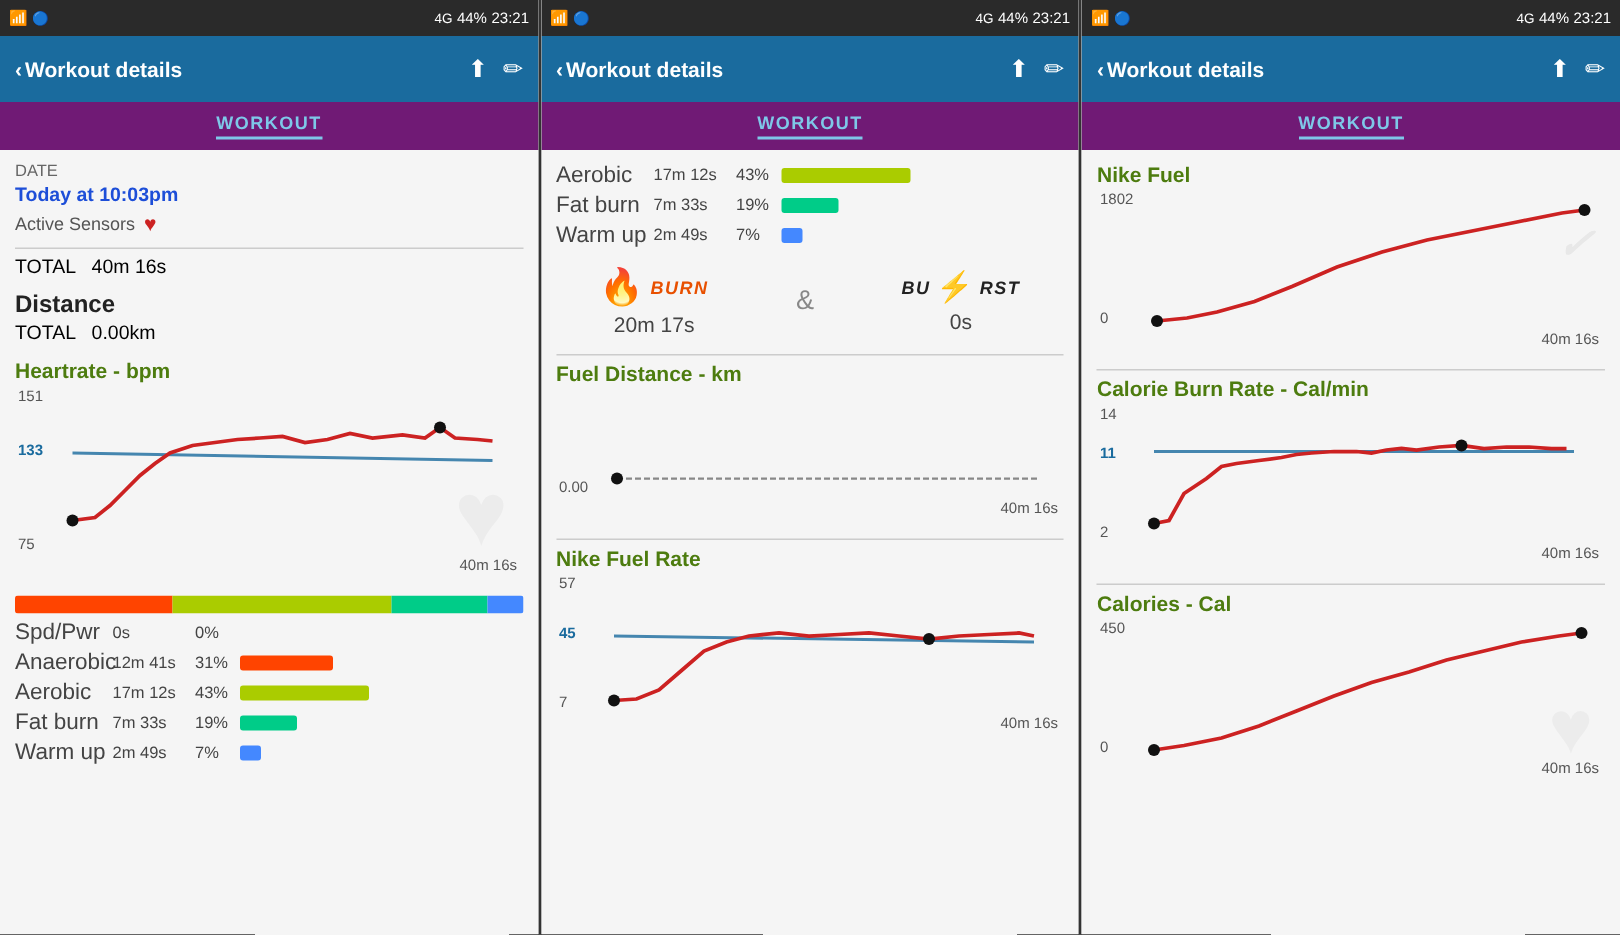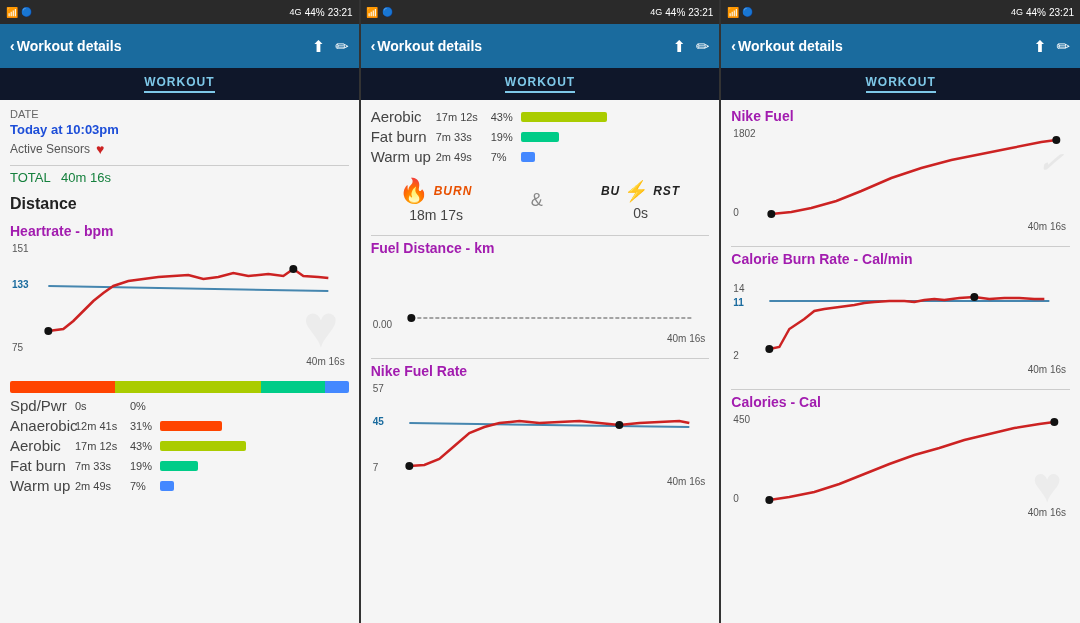--- a/index.html
+++ b/index.html
@@ -59,21 +59,21 @@
       display: flex;
       align-items: center;
       gap: 2px;
       font-weight: bold;
     }
     .header-icons { display: flex; gap: 10px; align-items: center; }
     .header-icon { color: #fff; font-size: 16px; cursor: pointer; }
 
     
     .tab-bar {
-      background: #0f172a;
+      background: #701a75;
       height: 32px;
       display: flex;
       align-items: center;
       justify-content: center;
       border-top: 1px solid #1558824;
     }
     .tab-label {
       color: #7ec8e8;
       font-size: 12px;
       font-weight: bold;
@@ -91,21 +91,21 @@
     }
 
     .section-title {
       font-size: 16px;
       font-weight: bold;
       color: #222;
       margin-bottom: 1px;
     }
     .section-value {
       font-size: 13px;
-      color: #15803d;
+      color: #000000;
       margin-bottom: 8px;
     }
     .label-sm {
       font-size: 11px;
       color: #666;
       margin-bottom: 2px;
     }
     .label-date {
       font-size: 13px;
       font-weight: bold;
@@ -124,21 +124,21 @@
       align-items: center;
       gap: 6px;
       margin-bottom: 8px;
       font-size: 12px;
       color: #555;
     }
     .heart-icon { color: #cc2222; font-size: 14px; }
     .chart-title {
       font-size: 14px;
       font-weight: bold;
-      color: #a21caf;
+      color: #4d7c0f;
       margin-bottom: 2px;
     }
     .chart-y-label {
       position: absolute;
       left: 2px;
       font-size: 10px;
       color: #555;
     }
 
     
@@ -251,20 +251,21 @@
         <span class="heart-icon">♥</span>
       </div>
       <div class="divider"></div>
 
       <div class="small-section">
         <div class="section-value">TOTAL &nbsp; 40m 16s</div>
       </div>
 
       <div class="small-section">
         <div class="section-title">Distance</div>
+        <div class="section-value">TOTAL &nbsp; 0.00km</div>
       </div>
 
       <div class="small-section">
         <div class="chart-title">Heartrate - bpm</div>
         <div class="chart-wrap" style="height:130px;">
           <span class="chart-y-label" style="top:2px;">151</span>
           <span class="chart-y-label" style="top:38px;color:#1a6b9e;font-weight:bold;">133</span>
           <span class="chart-y-label" style="bottom:18px;">75</span>
           <span style="position:absolute;bottom:4px;right:4px;font-size:10px;color:#555;">40m 16s</span>
           <div class="watermark">♥</div>
@@ -371,21 +372,21 @@
           <div class="zone-bar-mini" style="width:14px;background:#4488ff;"></div>
         </div>
       </div>
 
       <div class="burn-burst">
         <div class="burn-item">
           <div style="display:flex;align-items:center;gap:4px;justify-content:center;">
             <span class="burn-icon">🔥</span>
             <span class="burn-label burn">BURN</span>
           </div>
-          <div class="burn-time">18m 17s</div>
+          <div class="burn-time">20m 17s</div>
         </div>
         <span class="amp">&amp;</span>
         <div class="burn-item">
           <div style="display:flex;align-items:center;gap:4px;justify-content:center;">
             <span class="burn-label burst">BU</span>
             <span style="color:#cc2222;font-size:20px;font-weight:900;">⚡</span>
             <span class="burn-label burst">RST</span>
           </div>
           <div class="burn-time">0s</div>
         </div>
@@ -467,21 +468,21 @@
             <circle cx="295" cy="14" r="4" fill="#111"></circle>
           </svg>
         </div>
       </div>
 
       <div class="divider"></div>
 
       <div class="small-section">
         <div class="chart-title">Calorie Burn Rate - Cal/min</div>
         <div class="chart-wrap" style="height:110px;position:relative;">
-          <span class="chart-y-label" style="top:14px;">14</span>
+          <span class="chart-y-label" style="top:2px;">14</span>
           <span class="chart-y-label" style="top:28px;color:#1a6b9e;font-weight:bold;">11</span>
           <span class="chart-y-label" style="bottom:18px;">2</span>
           <span style="position:absolute;bottom:4px;right:4px;font-size:10px;color:#555;">40m 16s</span>
           <svg viewBox="0 0 300 95" style="position:absolute;left:22px;right:4px;top:0;width:calc(100% - 26px);height:95px;">
 
             <line x1="10" y1="32" x2="290" y2="32" stroke="#1a6b9e" stroke-width="2" opacity="0.8"></line>
 
             <polyline points="10,80 20,78 30,60 45,50 55,42 65,40 80,38 95,36 105,34 115,33 130,32 145,32 155,33 165,31 175,30 185,31 200,29 215,28 230,30 245,29 260,29 275,30 285,30" fill="none" stroke="#cc2222" stroke-width="2.5"></polyline>
             <circle cx="10" cy="80" r="4" fill="#111"></circle>
             <circle cx="215" cy="28" r="4" fill="#111"></circle>

